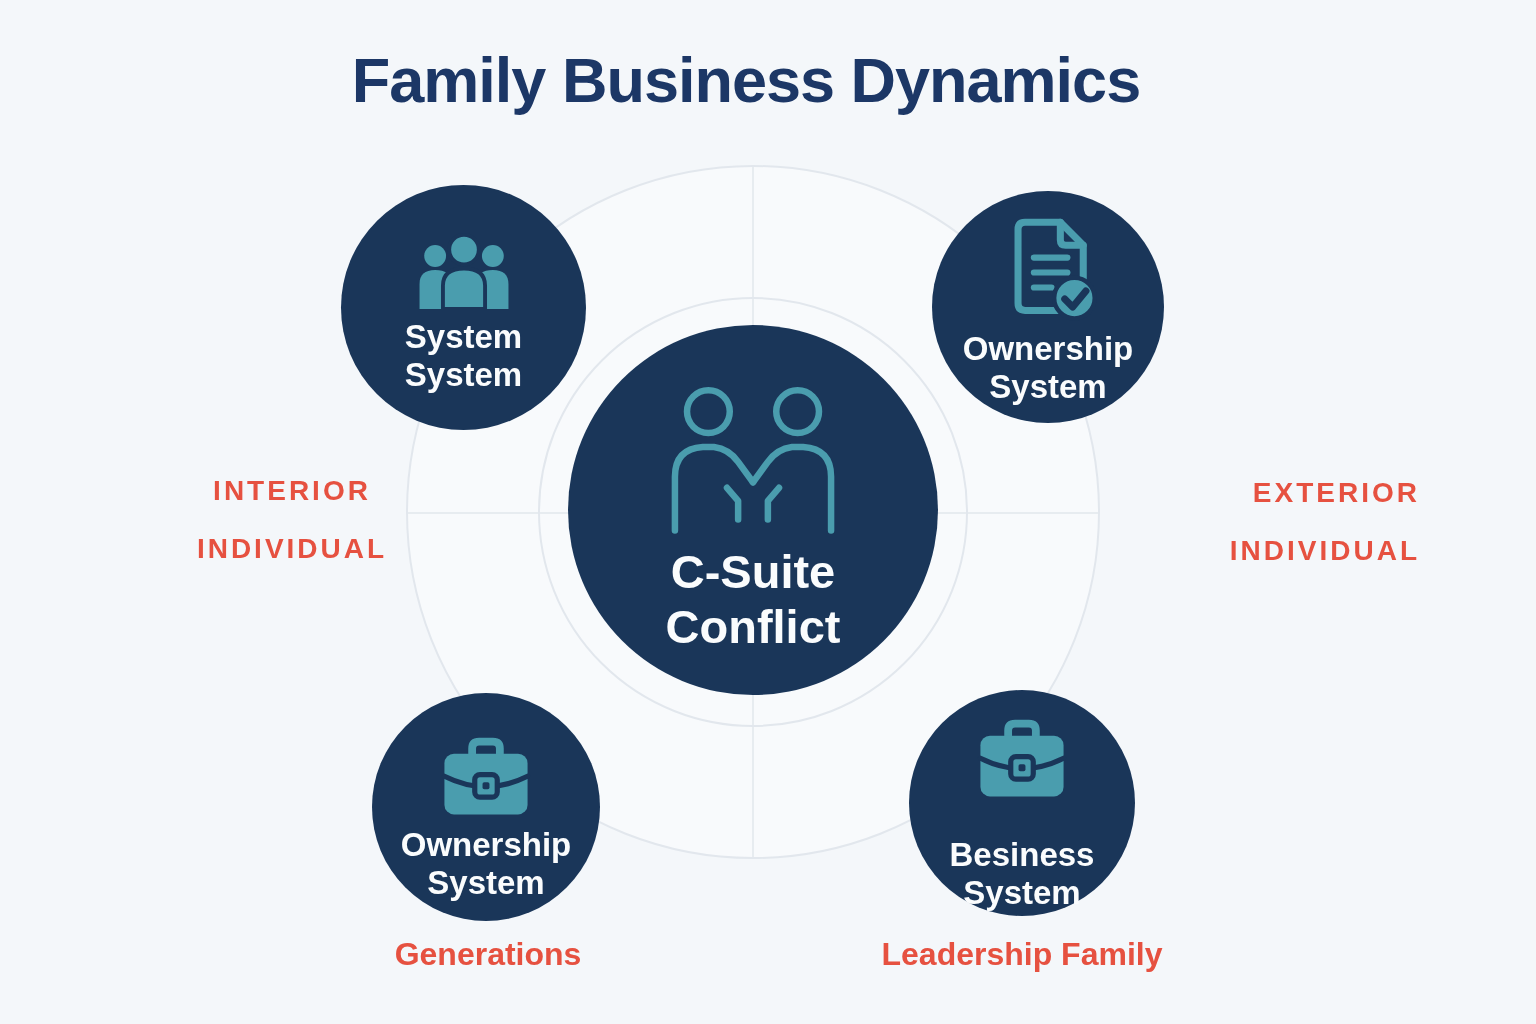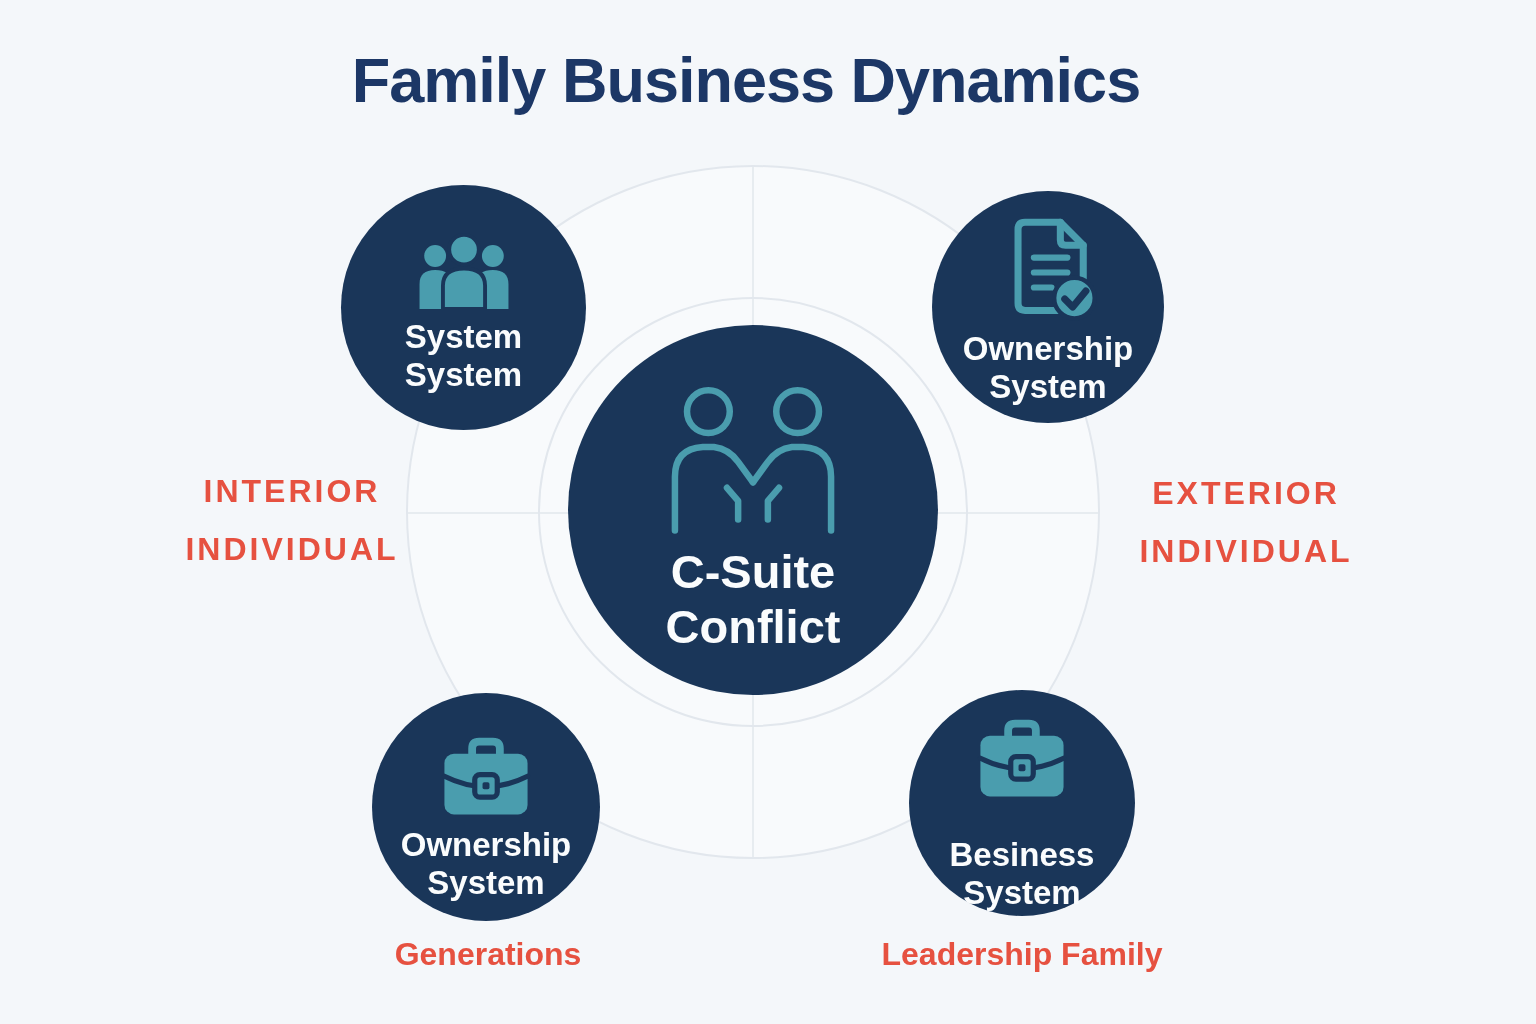--- a/index.html
+++ b/index.html
@@ -38,25 +38,25 @@
 
   
   .tfill{fill:var(--teal,#4a9dae);}
   .tstroke{fill:none;stroke:var(--teal,#4a9dae);}
   .nsep{stroke:var(--navy,#1a3659);}
   .nfill{fill:var(--navy,#1a3659);}
   .round{stroke-linecap:round;stroke-linejoin:round;}
 
   .side-label{
     position:absolute;text-align:center;color:var(--red,#e65140);
-    font-weight:700;font-size:32px;letter-spacing:3px;line-height:58px;
+    font-weight:700;font-size:28px;letter-spacing:3px;line-height:58px;
   }
   .side-label span{display:block;}
   .side-left{left:118px;top:462px;width:348px;}
-  .side-right{left:1072px;top:464px;width:348px;}
+  .side-right{left:1072px;top:464px;width:348px;text-align:right;}
 
   .bottom-label{
     position:absolute;text-align:center;color:var(--red,#e65140);
     font-weight:700;font-size:32px;
   }
   .bottom-left{left:336px;top:936px;width:304px;}
   .bottom-right{left:848px;top:936px;width:348px;}
 </style>
 </head>
 <body>

